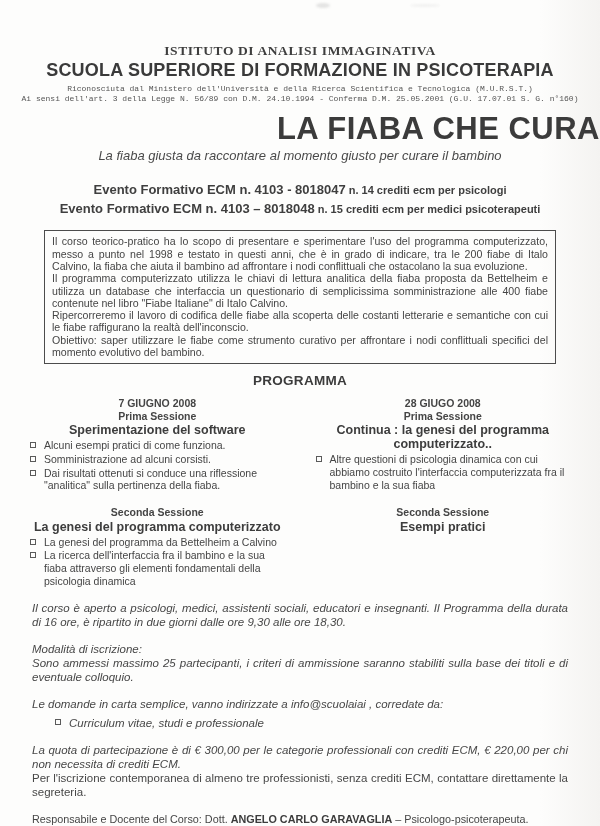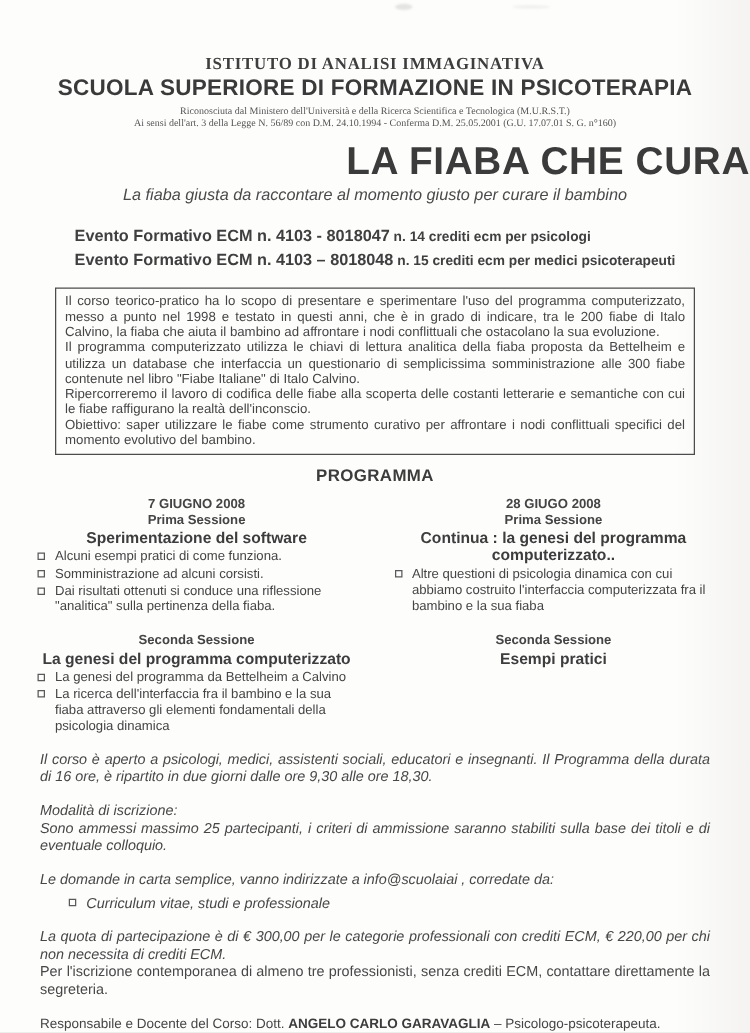--- a/index.html
+++ b/index.html
@@ -11,29 +11,29 @@
     font-family:"Liberation Sans", sans-serif;
   }
   .smudge { position:absolute; background:#9a9a9a; opacity:.25; border-radius:50%; filter:blur(1px); }
   .smudge.a { left:316px; top:3px; width:14px; height:5px; }
   .smudge.b { left:410px; top:4px; width:30px; height:3px; opacity:.12; }
 
   
   .letterhead { padding-top:43px; text-align:center; }
   .lh1 { font-family:"Liberation Serif", serif; font-weight:bold; font-size:13.5px; letter-spacing:.6px; color:#3e3e3e; }
   .lh2 { font-weight:bold; font-size:18px; letter-spacing:.2px; color:#3a3a3a; margin-top:1px; }
-  .lh-small { font-family:Liberation Serif, serif; font-size:8px; color:#555; line-height:1.25; }
+  .lh-small { font-family:Liberation Mono, monospace; font-size:8px; color:#555; line-height:1.25; }
   .lh-small.first { margin-top:3px; }
 
   
   .doc-title { text-align:right; margin-top:7px; font-size:31px; font-weight:bold; letter-spacing:.5px; color:#3b3b3b; }
   .doc-subtitle { text-align:center; font-style:italic; font-size:13px; color:#4a4a4a; margin-top:1px; }
 
   
-  .ecm-block { width:fit-content; margin:16px auto 0; text-align:left; }
+  .ecm-block { width:fit-content; margin:16px auto 0; text-align:center; }
   .ecm-line { font-weight:bold; color:#3f3f3f; line-height:1.2; }
   .ecm-main { font-size:13px; }
   .ecm-detail { font-size:11px; }
 
   
   .desc-box {
     width:512px; margin:13px auto 0; border:1px solid #4c4c4c;
     padding:4px 7px 5px 7px; font-size:10.6px; line-height:1.16;
     text-align:justify; color:#454545;
   }
@@ -84,21 +84,21 @@
     <div class="ecm-line">
       <span class="ecm-main">Evento Formativo ECM n. 4103 - 8018047</span><span class="ecm-detail"> n. 14 crediti ecm per psicologi</span>
     </div>
     <div class="ecm-line">
       <span class="ecm-main">Evento Formativo ECM n. 4103 – 8018048</span><span class="ecm-detail"> n. 15 crediti ecm per medici psicoterapeuti</span>
     </div>
   </div>
 
   <div class="desc-box">
     <p>Il corso teorico-pratico ha lo scopo di presentare e sperimentare l'uso del programma computerizzato, messo a punto nel 1998 e testato in questi anni, che è in grado di indicare, tra le 200 fiabe di Italo Calvino, la  fiaba che aiuta il bambino ad affrontare i nodi conflittuali che ostacolano la sua evoluzione.</p>
-    <p>Il programma computerizzato utilizza le chiavi di lettura analitica della fiaba proposta da Bettelheim e utilizza un database che interfaccia un questionario di semplicissima somministrazione alle 300 fiabe contenute nel libro "Fiabe Italiane" di Italo Calvino.</p>
+    <p>Il programma computerizzato utilizza le chiavi di lettura analitica della fiaba proposta da Bettelheim e utilizza un database che interfaccia un questionario di semplicissima somministrazione alle 400 fiabe contenute nel libro "Fiabe Italiane" di Italo Calvino.</p>
     <p>Ripercorreremo il lavoro di codifica delle fiabe alla scoperta delle costanti letterarie e semantiche con cui le fiabe raffigurano la realtà dell'inconscio.</p>
     <p>Obiettivo: saper utilizzare le fiabe come strumento curativo per affrontare i nodi conflittuali specifici del momento evolutivo del bambino.</p>
   </div>
 
   <div class="prog-heading">PROGRAMMA</div>
 
   <div class="prog-cols">
 
     <div class="prog-col">
       <div class="session first">

